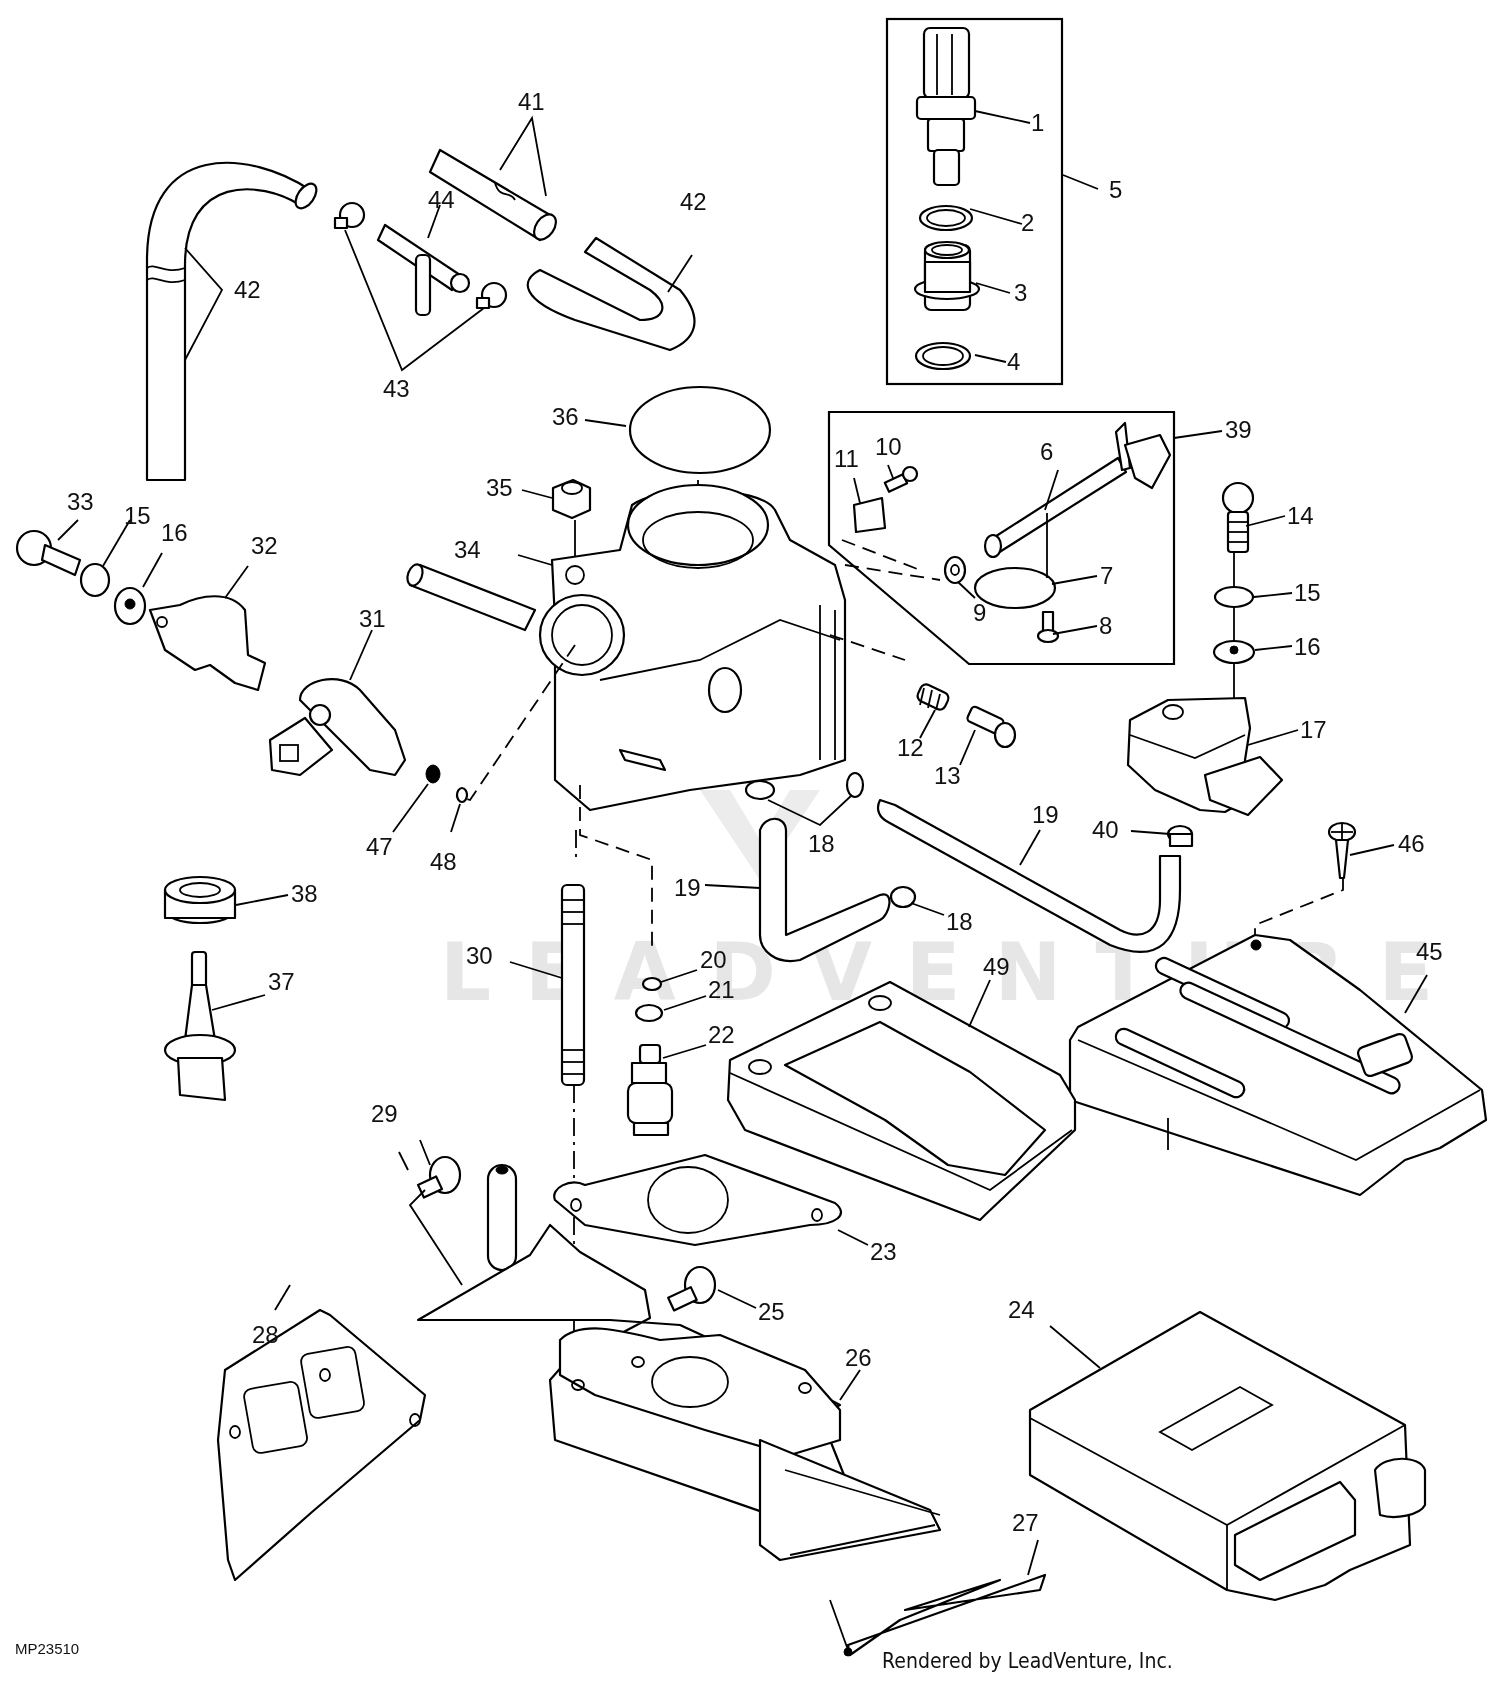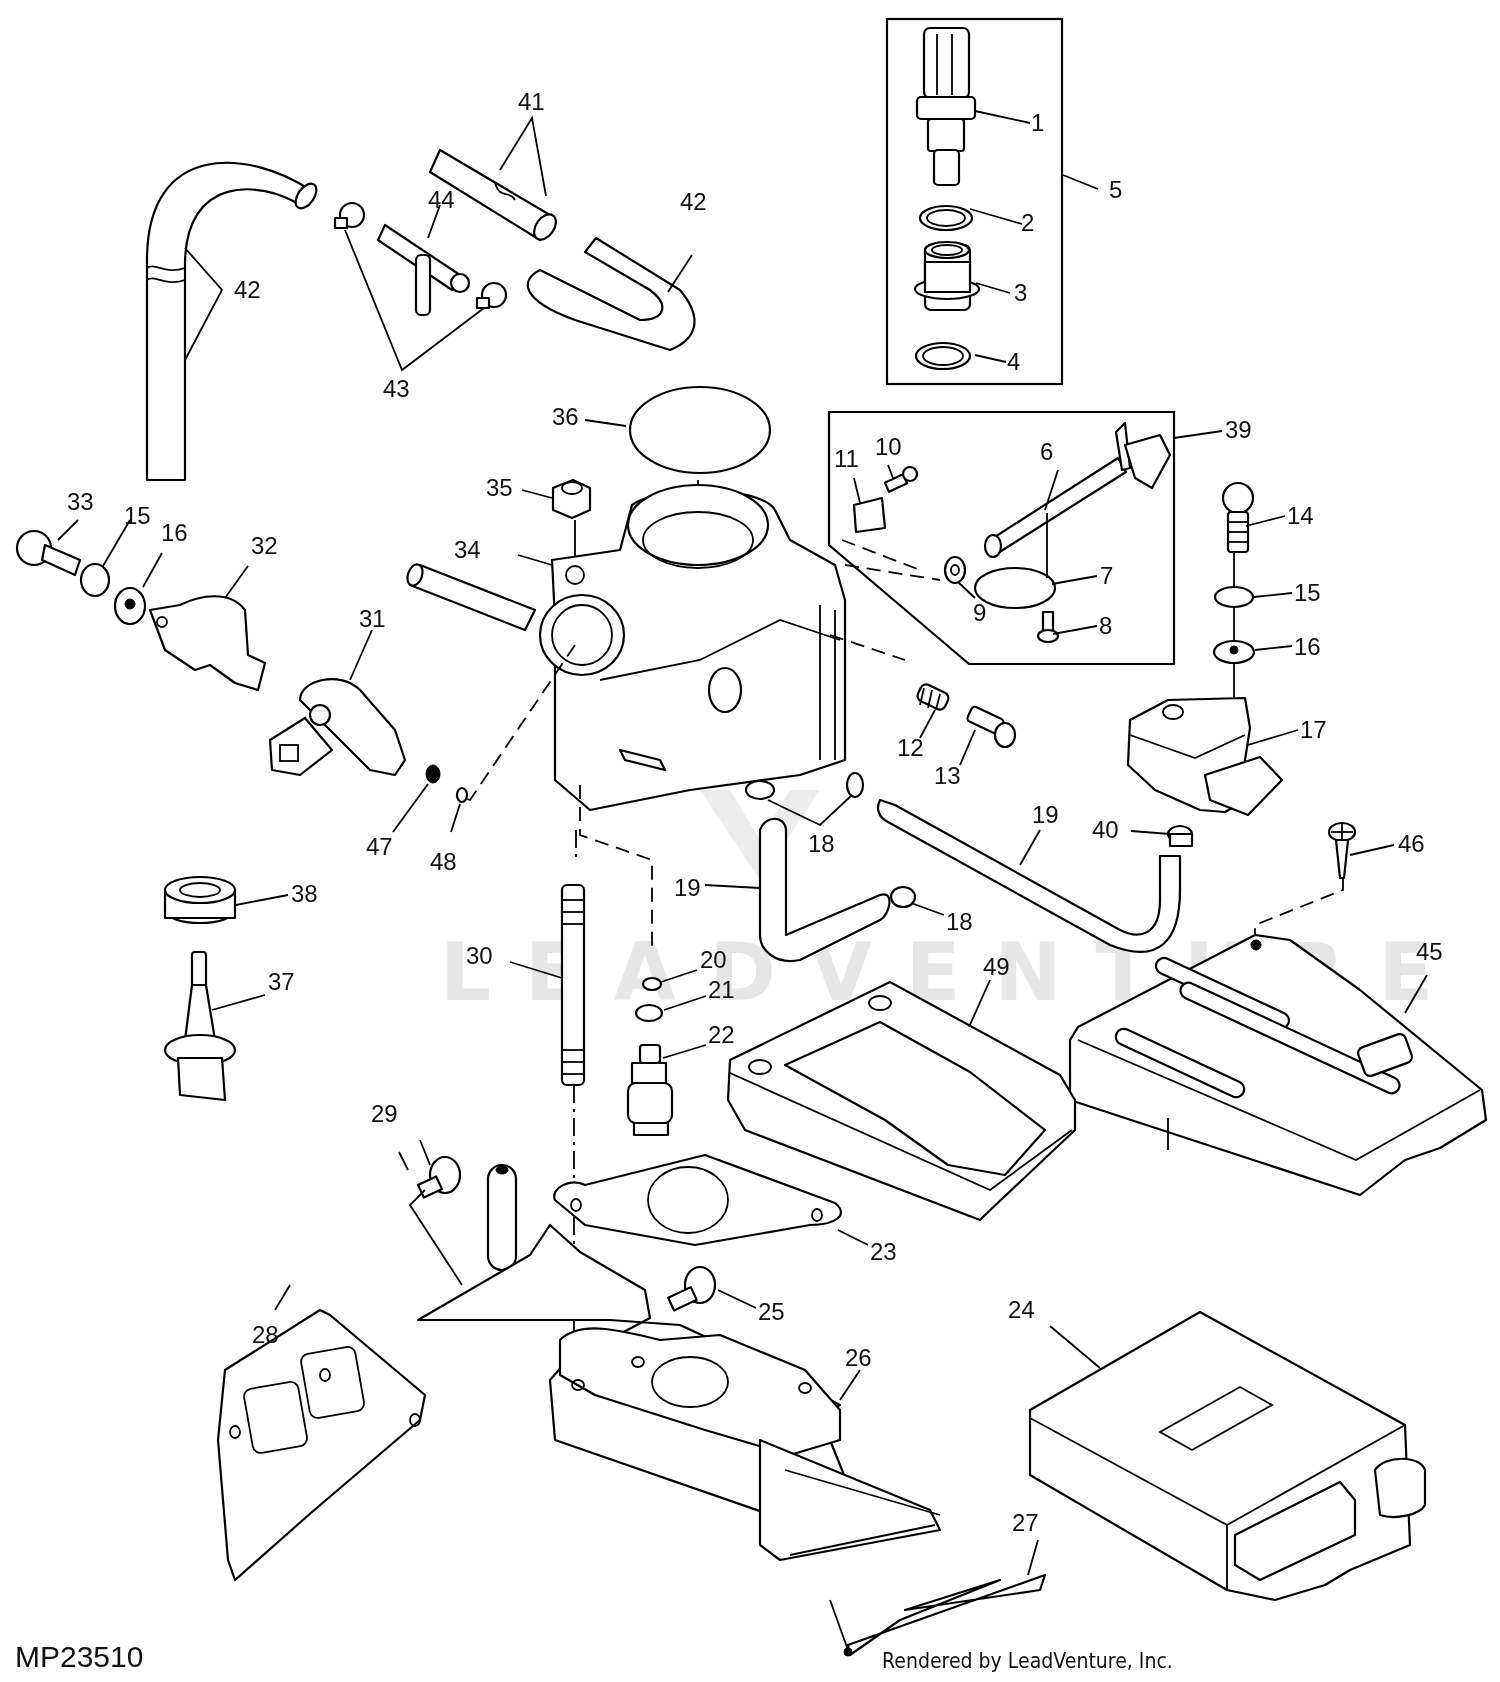--- a/index.html
+++ b/index.html
@@ -9,21 +9,21 @@
   #diagram .part { fill: #ffffff; stroke: #000000; stroke-width: 2.2; stroke-linejoin: round; stroke-linecap: round; }
   #diagram .thin { fill: none; stroke: #000000; stroke-width: 1.8; }
   #diagram .leader { fill: none; stroke: #000000; stroke-width: 1.8; }
   #diagram .dash { fill: none; stroke: #000000; stroke-width: 1.8; stroke-dasharray: 14 8; }
   #diagram .dashdot { fill: none; stroke: #000000; stroke-width: 1.8; stroke-dasharray: 18 6 3 6; }
   #diagram .solid { fill: #000000; stroke: #000000; stroke-width: 1; }
   #diagram .frame { fill: none; stroke: #000000; stroke-width: 2.2; }
   #diagram text.callout { font-family: "Liberation Sans", sans-serif; font-size: 24px; fill: #111111; }
   #diagram text.wm { font-family: "DejaVu Sans", sans-serif; font-size: 80px; font-weight: bold;
                      fill: #e6e6e6; letter-spacing: 34px; }
-  .figure-id { position: absolute; left: 15px; top: 1640px; font-size: 30px; color: #111;
+  .figure-id { position: absolute; left: 15px; top: 1640px; font-size: 15px; color: #111;
                font-family: "Liberation Sans", sans-serif; }
   .credit { position: absolute; left: 882px; top: 1648px; font-size: 22px; color: #111;
             font-family: "DejaVu Sans", sans-serif; transform: scaleX(0.86); transform-origin: left top; }
 </style>
 </head>
 <body>
 
 <svg id="diagram" viewBox="0 0 1500 1682" xmlns="http://www.w3.org/2000/svg">
 
   <text class="wm" x="440" y="1000">LEADVENTURE</text>

